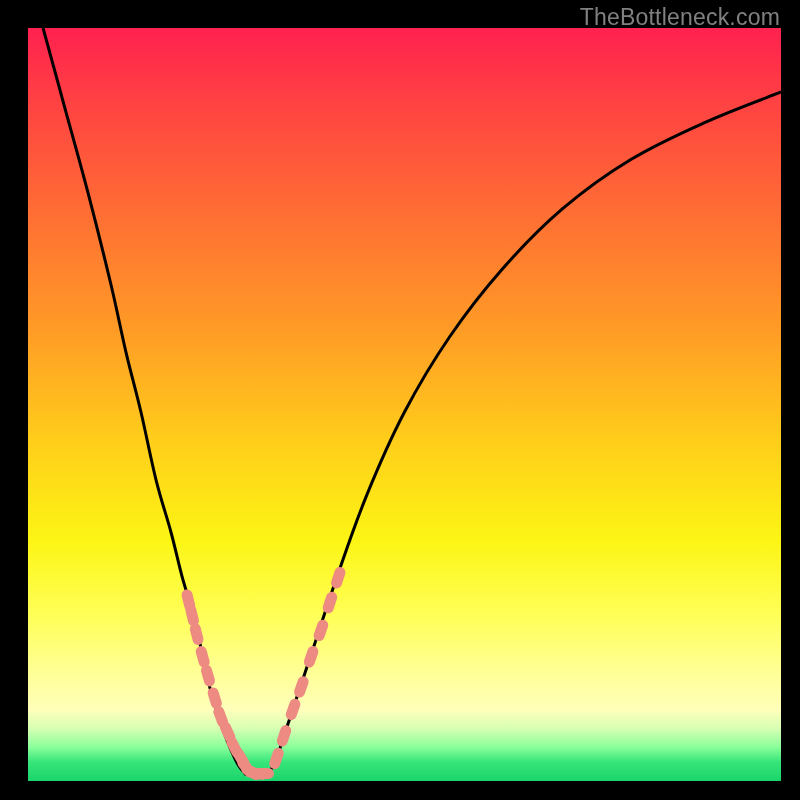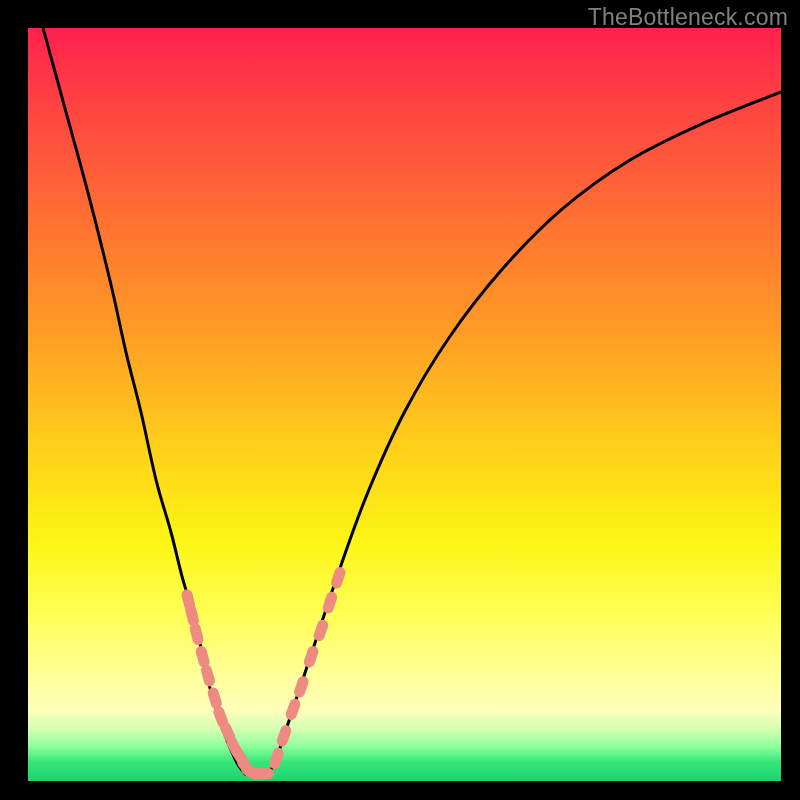--- a/index.html
+++ b/index.html
@@ -12,21 +12,21 @@
   }
   .outer {
     width: 800px;
     height: 800px;
     background: #000000;
     position: relative;
   }
   .watermark {
     position: absolute;
     top: 4px;
-    right: 12px;
+    right: 20px;
     color: #808080;
     font-family: Arial, Helvetica, sans-serif;
     font-size: 23px;
     font-weight: normal;
     z-index: 10;
     letter-spacing: 0.2px;
   }
   .plot-area {
     position: absolute;
     left: 28px;

